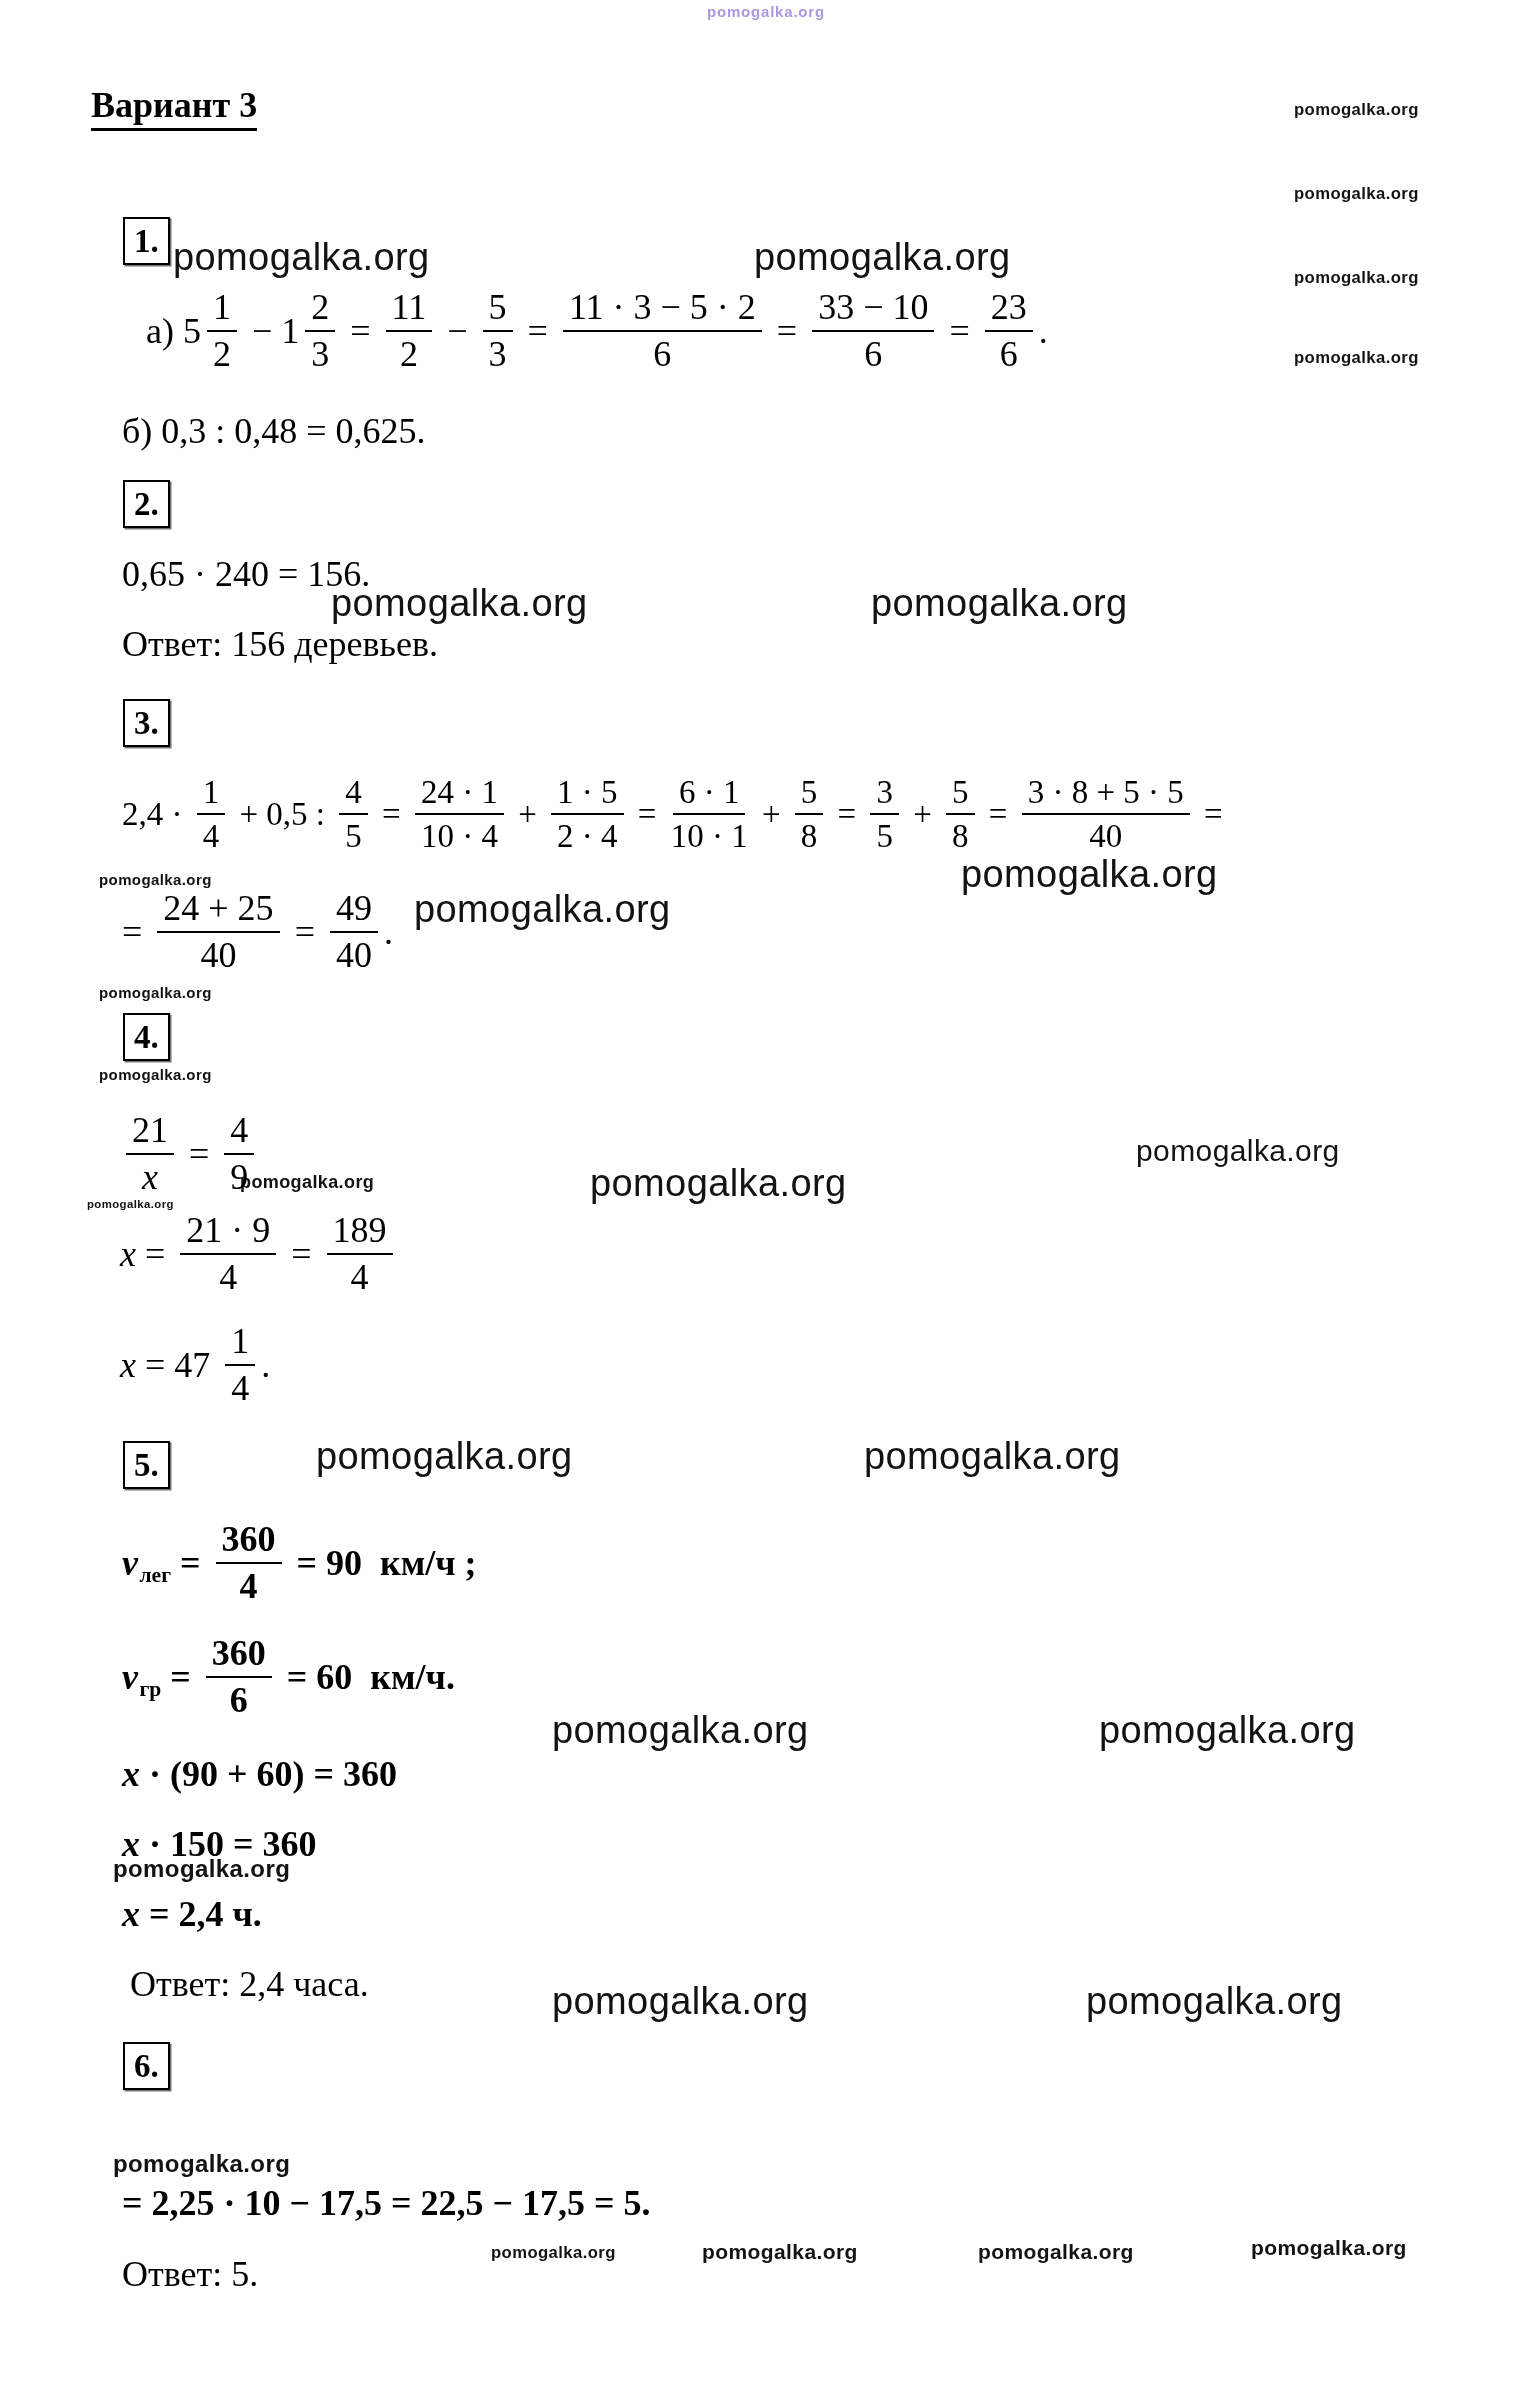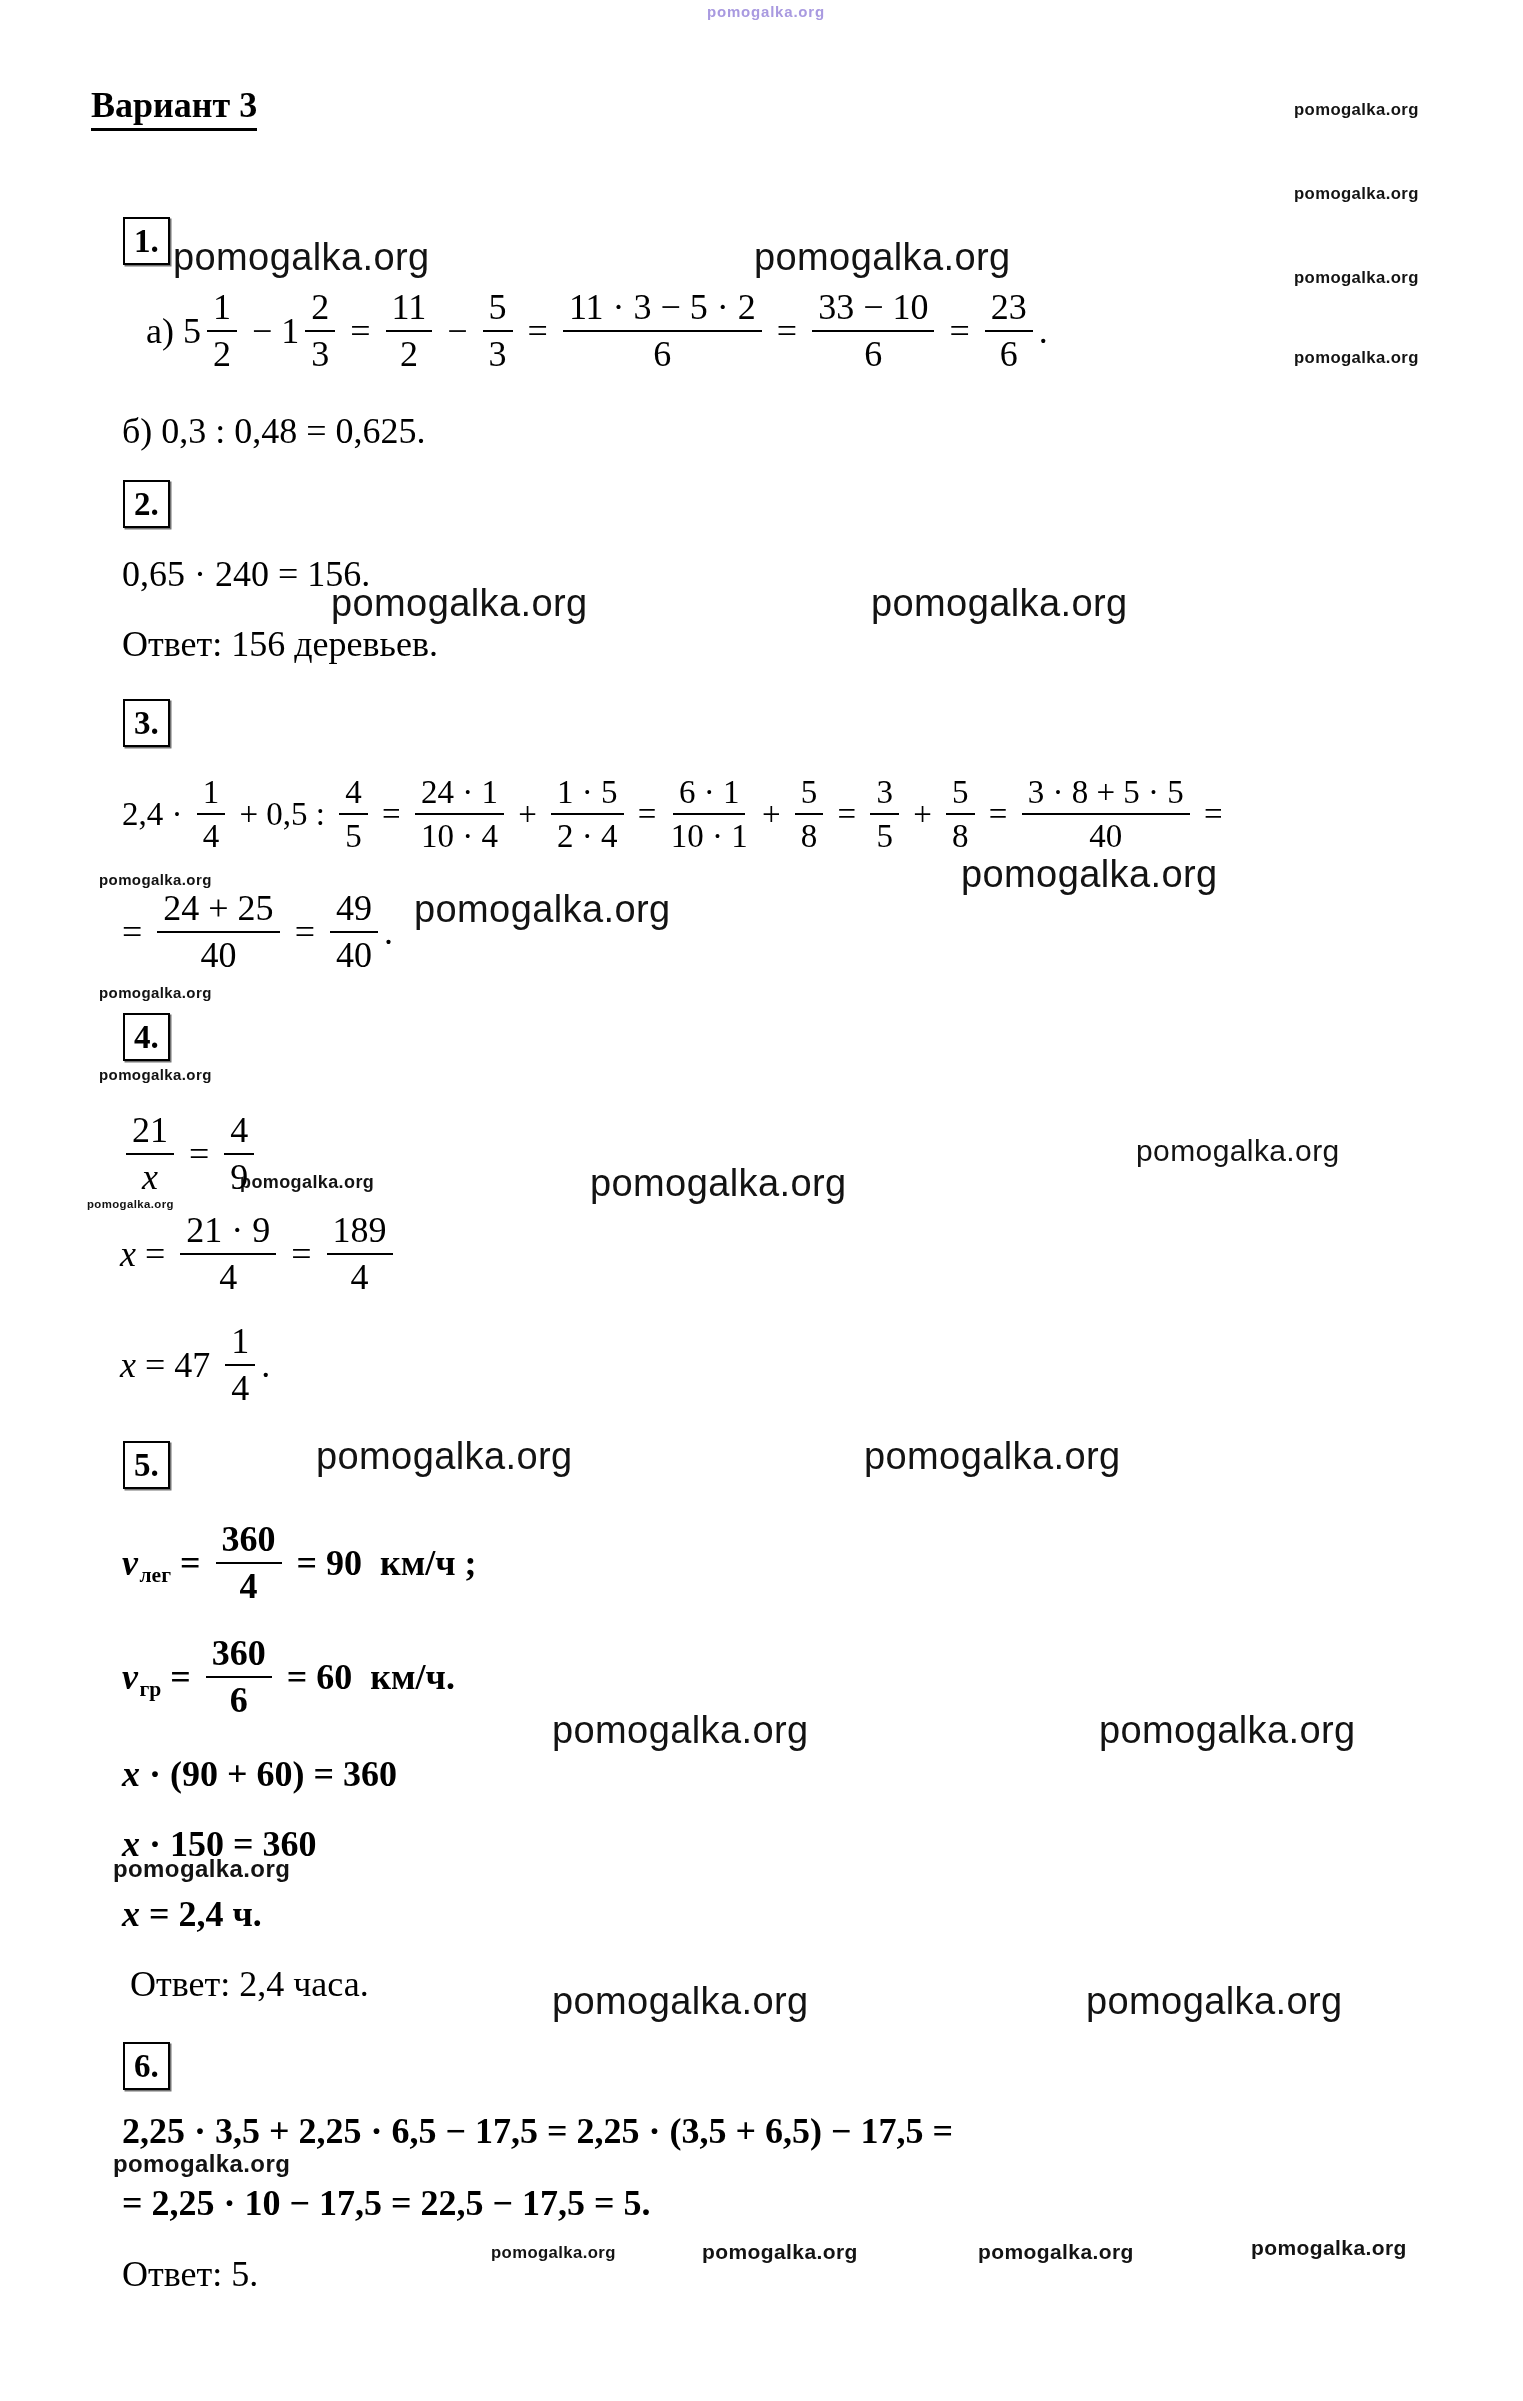--- a/index.html
+++ b/index.html
@@ -117,18 +117,17 @@
   <div class="math-line" style="left:120px; top:1210px;"><span class="mtxt it">x</span><span class="mtxt"> = </span><span class="frac"><span class="num">21 · 9</span><span class="den">4</span></span><span class="mtxt"> = </span><span class="frac"><span class="num">189</span><span class="den">4</span></span></div>
   <div class="math-line" style="left:120px; top:1321px;"><span class="mtxt it">x</span><span class="mtxt"> = 47 </span><span class="frac"><span class="num">1</span><span class="den">4</span></span><span class="mtxt">.</span></div>
 
   <div class="math-line bold" style="left:122px; top:1519px;"><span class="vsub"><span>v</span><span class="s">лег</span></span><span class="mtxt"> = </span><span class="frac"><span class="num">360</span><span class="den">4</span></span><span class="mtxt"> = 90  км/ч ;</span></div>
   <div class="math-line bold" style="left:122px; top:1633px;"><span class="vsub"><span>v</span><span class="s">гр</span></span><span class="mtxt"> = </span><span class="frac"><span class="num">360</span><span class="den">6</span></span><span class="mtxt"> = 60  км/ч.</span></div>
   <div class="math-line bold" style="left:122px; top:1753px;"><span class="mtxt it">x</span><span class="mtxt"> · (90 + 60) = 360</span></div>
   <div class="math-line bold" style="left:122px; top:1823px;"><span class="mtxt it">x</span><span class="mtxt"> · 150 = 360</span></div>
   <div class="math-line bold" style="left:122px; top:1893px;"><span class="mtxt it">x</span><span class="mtxt"> = 2,4 ч.</span></div>
   <div class="math-line" style="left:122px; top:1963px;margin-left:8px;"><span class="mtxt">Ответ: 2,4 часа.</span></div>
 
-  <div class="math-line bold" style="left:122px; top:2110px;"><span class="mtxt">2,25 · 3,5 + 2,25 · 6,5 − 17,5 = 2,25 · (3,5 + 6,5) − 17,5 =</span></div>
   <div class="math-line bold" style="left:122px; top:2182px;"><span class="mtxt">= 2,25 · 10 − 17,5 = 22,5 − 17,5 = 5.</span></div>
   <div class="math-line" style="left:122px; top:2253px;align-items:flex-end;"><span class="mtxt">Ответ: 5.</span></div>
 
 </div>
 
 
 </body></html>

